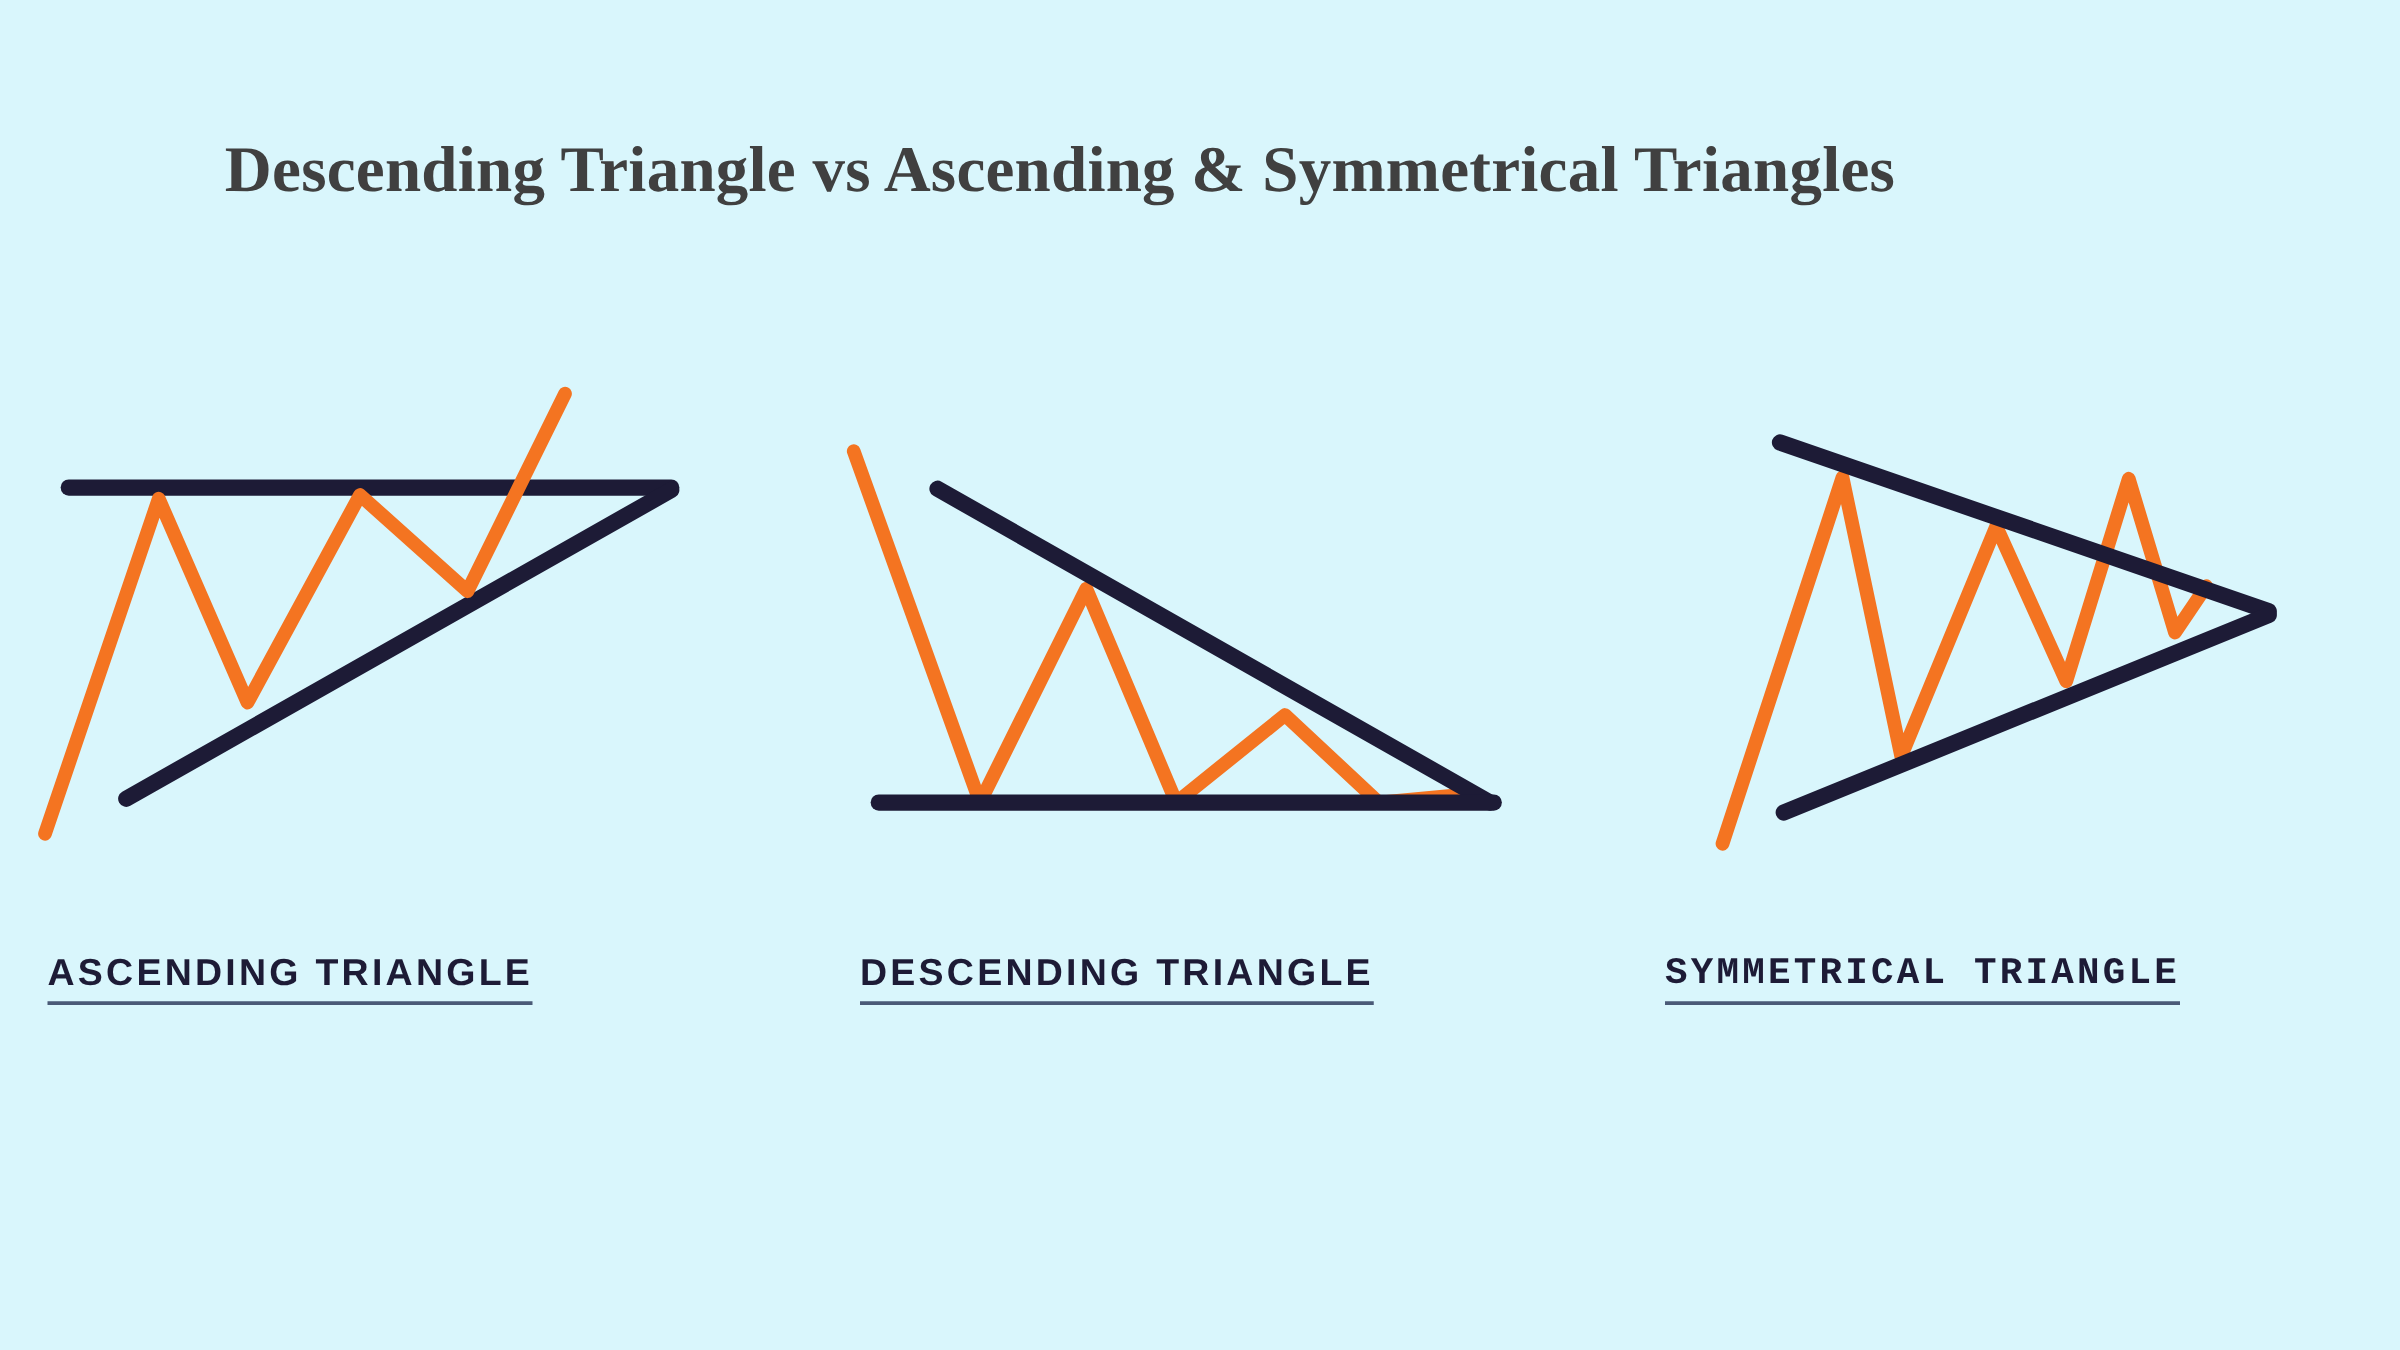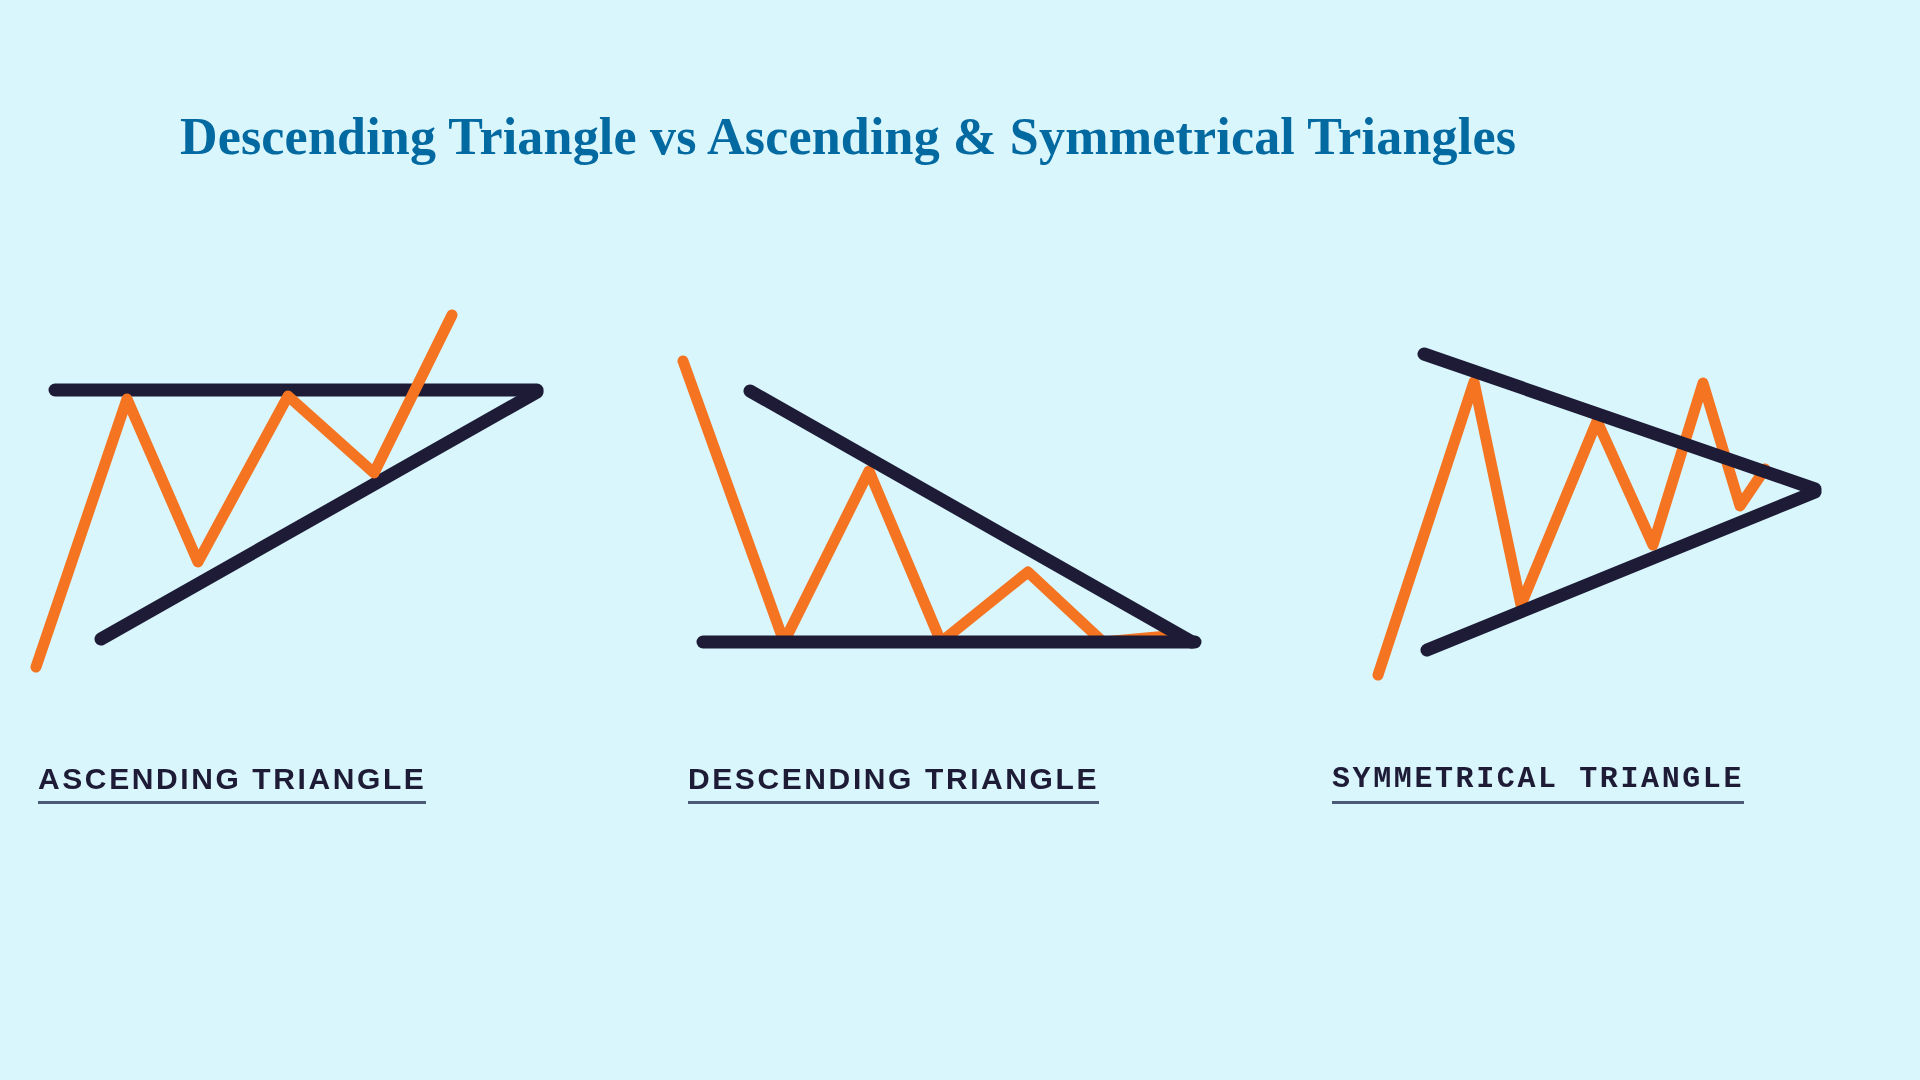--- a/index.html
+++ b/index.html
@@ -24,21 +24,21 @@
     position: absolute;
     top: 106px;
     left: 0;
     width: 1696px;
     text-align: center;
     font-family: "Liberation Serif", serif;
     font-weight: bold;
     font-size: 52px;
     line-height: 62px;
     letter-spacing: 0.2px;
-    color: #0369a1;
+    color: #404040;
     white-space: nowrap;
   }
   #diagram-area {
     position: absolute;
     top: 0;
     left: 0;
     width: 1920px;
     height: 1080px;
   }
   svg.figure {

